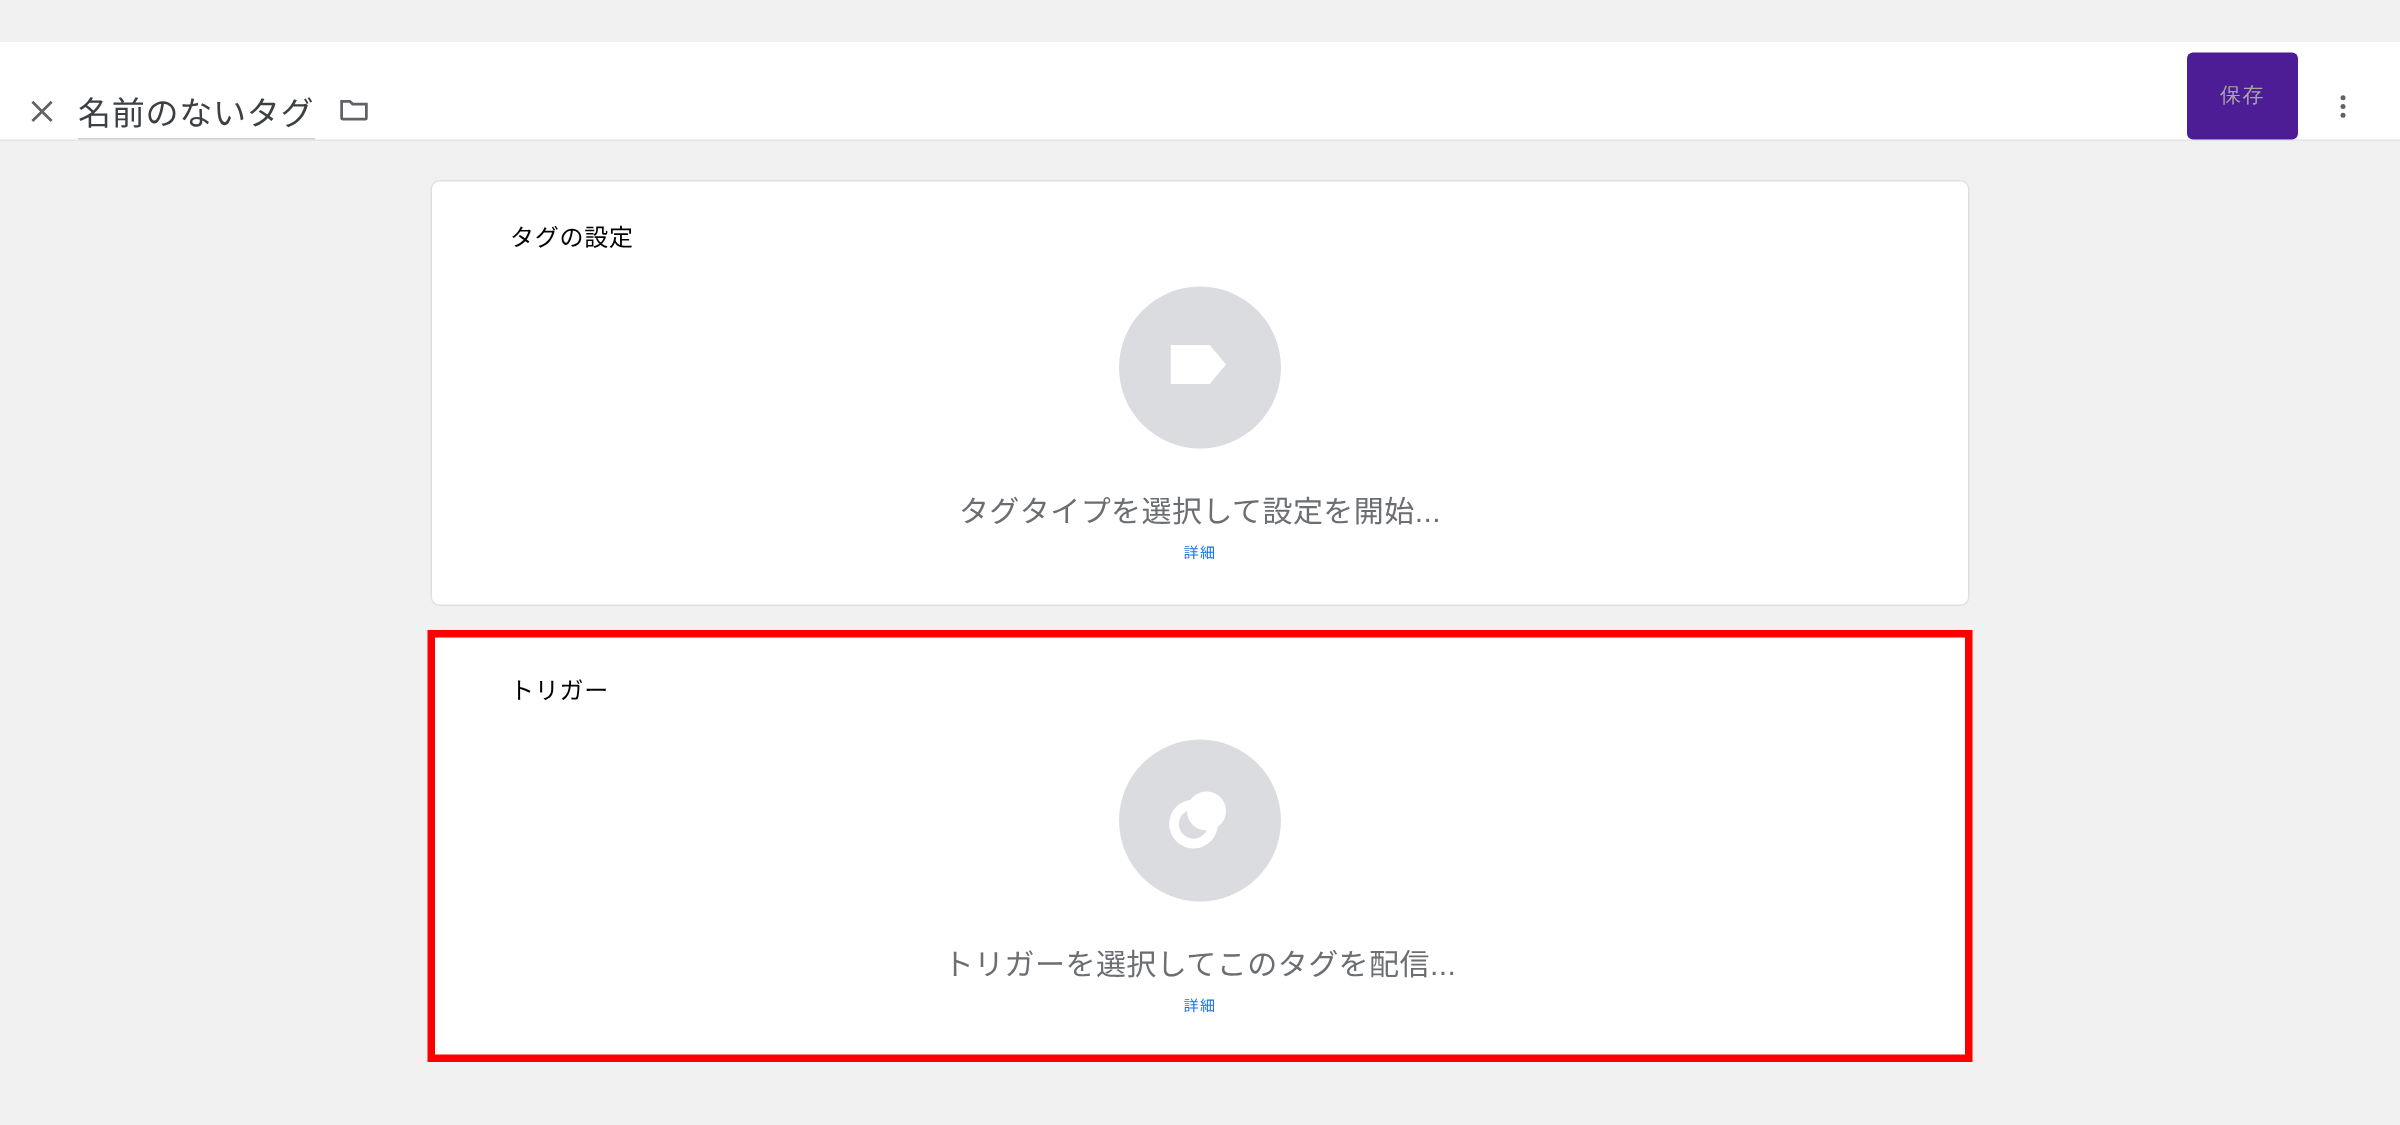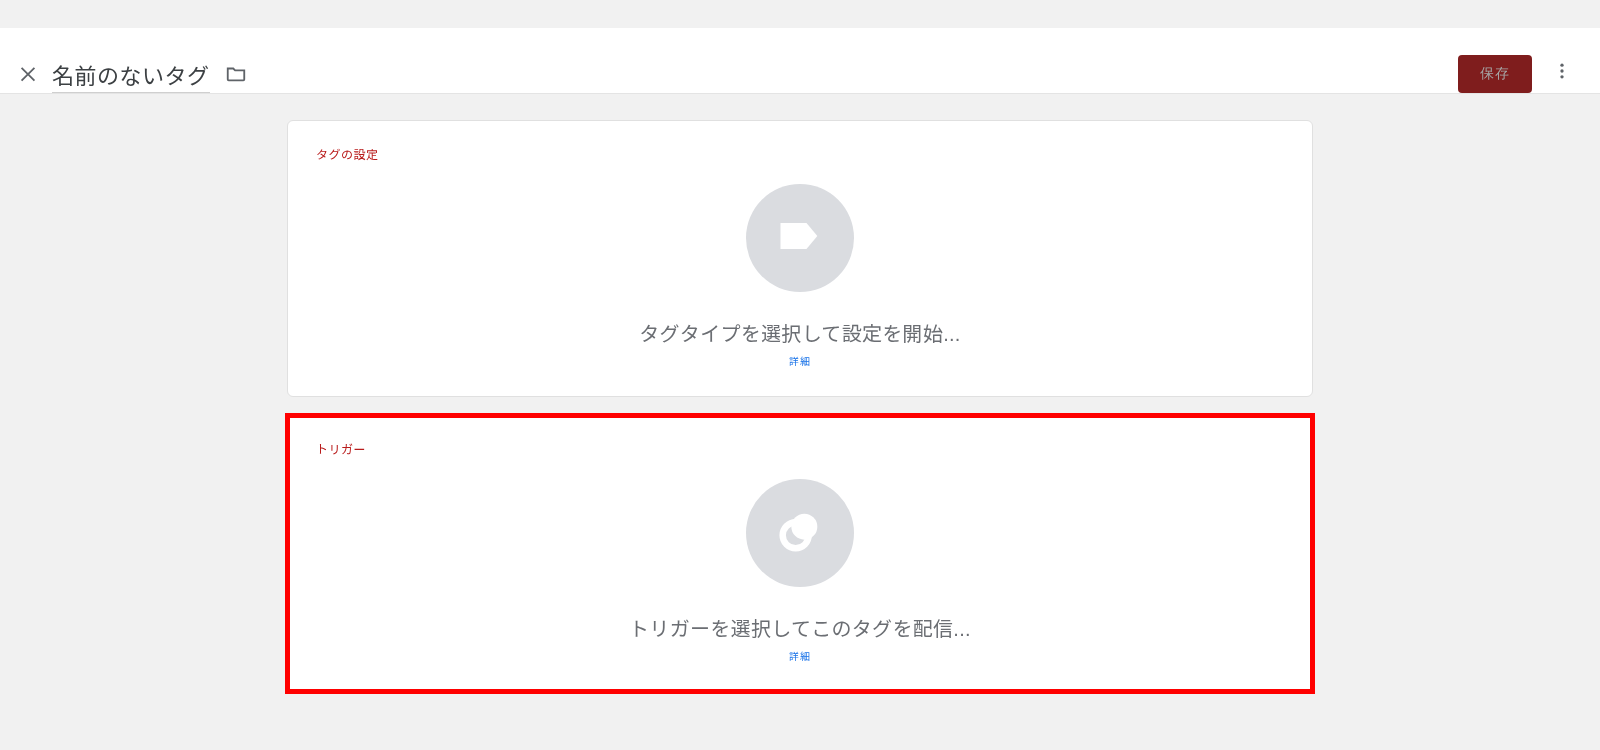--- a/index.html
+++ b/index.html
@@ -45,24 +45,24 @@
   }
   .folder-icon {
     width: 24px; height: 24px;
     color: #5f6368;
     cursor: pointer;
     display:flex; align-items:center; justify-content:center;
   }
   .folder-icon svg { width: 22px; height: 22px; }
   .header-spacer { flex: 1; }
   .save-btn {
-    background: #7f1d1d;
+    background: #4c1d95;
     color: #a6a6a6;
     font-size: 14px;
-    padding: 10px 22px;
+    padding: 20px 22px;
     border-radius: 4px;
     border: none;
     cursor: default;
     letter-spacing: 1px;
   }
   .overflow-btn {
     width: 40px; height: 40px;
     margin-left: 10px;
     display:flex; align-items:center; justify-content:center;
     color: #5f6368;
@@ -81,24 +81,25 @@
   }
 
   .card {
     width: 1026px;
     background: #fff;
     border: 1px solid #e0e0e0;
     border-radius: 6px;
     padding: 24px 28px 28px 28px;
   }
   .card-title {
-    font-size: 12px;
-    color: #b91c1c;
+    font-size: 16px;
+    color: #000000;
     margin-bottom: 22px;
     letter-spacing: 0.5px;
+    margin-left: 24px;
   }
   .card-body {
     display: flex;
     flex-direction: column;
     align-items: center;
     cursor: pointer;
   }
   .big-icon {
     width: 108px; height: 108px;
     border-radius: 50%;

